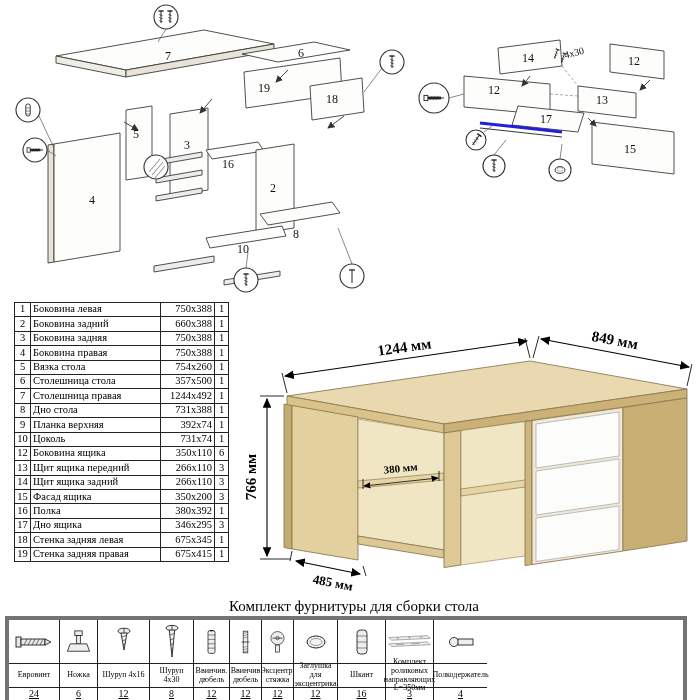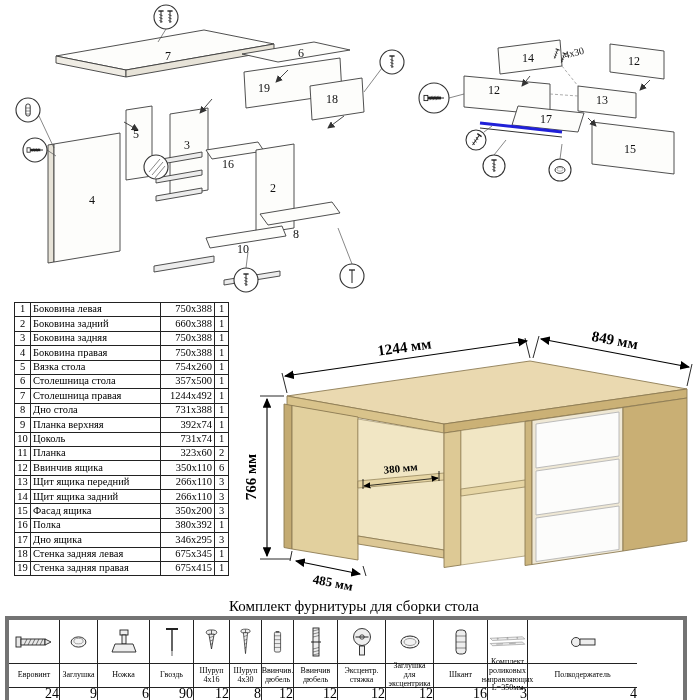--- a/index.html
+++ b/index.html
@@ -30,21 +30,21 @@
     border:4px solid #737373;
   }
   .hw-col { display:flex; flex-direction:column; border-left:1px solid #222; }
   .hw-col:first-child { border-left:none; }
   .hw-icon { height:44px; border-bottom:1px solid #222; display:flex; align-items:center; justify-content:center; overflow:hidden; }
   .hw-icon svg { height:40px; max-width:100%; }
   .hw-name {
     height:24px; border-bottom:1px solid #222; font-size:8px; line-height:1.1;
     display:flex; align-items:center; justify-content:center; text-align:center; padding:0 1px;
   }
-  .hw-qty { height:13px; font-size:14px; text-align:right; line-height:12px; }
+  .hw-qty { height:13px; font-size:10px; text-align:center; line-height:12px;text-decoration:underline; }
 </style>
 </head>
 <body>
 
 <svg class="abs" style="left:8px;top:4px;" width="400" height="292" viewBox="0 0 400 292">
   <defs>
     <marker id="Lar" markerWidth="8" markerHeight="8" refX="7" refY="4" orient="auto">
         <path d="M0,0 L8,4 L0,8 Z" fill="#333"></path>
       </marker>
     <g id="Lscrew">
@@ -287,28 +287,22 @@
         <td class="c-size">392х74</td>
         <td class="c-qty">1</td>
       </tr>
     <tr>
         <td class="c-num">10</td>
         <td class="c-name">Цоколь</td>
         <td class="c-size">731х74</td>
         <td class="c-qty">1</td>
       </tr>
     <tr>
-        <td class="c-num">11</td>
-        <td class="c-name">Планка</td>
-        <td class="c-size">323х60</td>
-        <td class="c-qty">2</td>
-      </tr>
-    <tr>
         <td class="c-num">12</td>
-        <td class="c-name">Ввинчив ящика</td>
+        <td class="c-name">Боковина ящика</td>
         <td class="c-size">350х110</td>
         <td class="c-qty">6</td>
       </tr>
     <tr>
         <td class="c-num">13</td>
         <td class="c-name">Щит ящика передний</td>
         <td class="c-size">266х110</td>
         <td class="c-qty">3</td>
       </tr>
     <tr>
@@ -432,50 +426,29 @@
             <line x1="26" y1="23" x2="29" y2="17" stroke-width="0.6"></line>
           </g>
         </svg>
       </div>
     <div class="hw-name">Евровинт</div>
     <div class="hw-qty">24</div>
   </div>
   <div class="hw-col">
     <div class="hw-icon">
         <svg viewBox="0 0 40 40">
-          <ellipse cx="20" cy="20" rx="8" ry="5.5" fill="#f3f3f3" stroke="#222"></ellipse>
-          <ellipse cx="20" cy="19" rx="5" ry="3" fill="none" stroke="#999"></ellipse>
-        </svg>
-      </div>
-    <div class="hw-name">Заглушка</div>
-    <div class="hw-qty">9</div>
-  </div>
-  <div class="hw-col">
-    <div class="hw-icon">
-        <svg viewBox="0 0 40 40">
           <g fill="#eee" stroke="#222" stroke-width="0.9">
             <rect x="16" y="8" width="8" height="5"></rect>
             <rect x="18" y="13" width="4" height="9"></rect>
             <path d="M11,22 L29,22 L32,30 L8,30 Z"></path>
           </g>
         </svg>
       </div>
     <div class="hw-name">Ножка</div>
     <div class="hw-qty">6</div>
-  </div>
-  <div class="hw-col">
-    <div class="hw-icon">
-        <svg viewBox="0 0 40 40">
-          <line x1="14" y1="7" x2="26" y2="7" stroke="#222" stroke-width="2"></line>
-          <line x1="20" y1="7" x2="20" y2="29" stroke="#222" stroke-width="1.4"></line>
-          <path d="M20,29 L20,34" stroke="#222" stroke-width="0.7"></path>
-        </svg>
-      </div>
-    <div class="hw-name">Гвоздь</div>
-    <div class="hw-qty">90</div>
   </div>
   <div class="hw-col">
     <div class="hw-icon">
         <svg viewBox="0 0 40 40">
           <ellipse cx="20" cy="9" rx="6" ry="2.8" fill="#eee" stroke="#222" stroke-width="0.9"></ellipse>
           <line x1="20" y1="6.5" x2="20" y2="11.5" stroke="#222" stroke-width="0.8"></line>
           <path d="M17,11 L23,11 L20,28 Z" fill="#eee" stroke="#222" stroke-width="0.9"></path>
           <line x1="17.7" y1="15" x2="22.3" y2="13.5" stroke="#222" stroke-width="0.6"></line>
           <line x1="18.2" y1="19" x2="21.8" y2="17.5" stroke="#222" stroke-width="0.6"></line>
           <line x1="18.8" y1="23" x2="21.3" y2="21.5" stroke="#222" stroke-width="0.6"></line>

